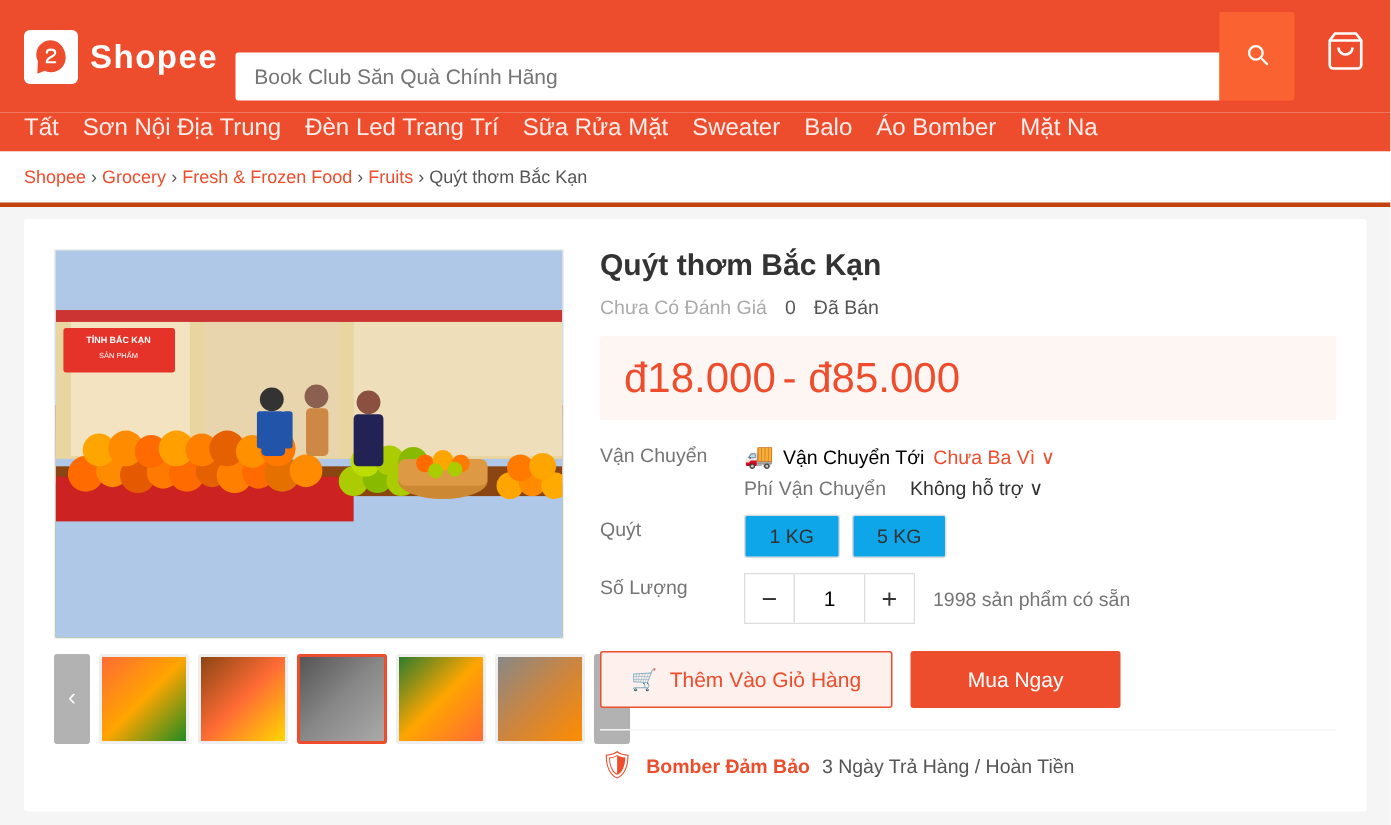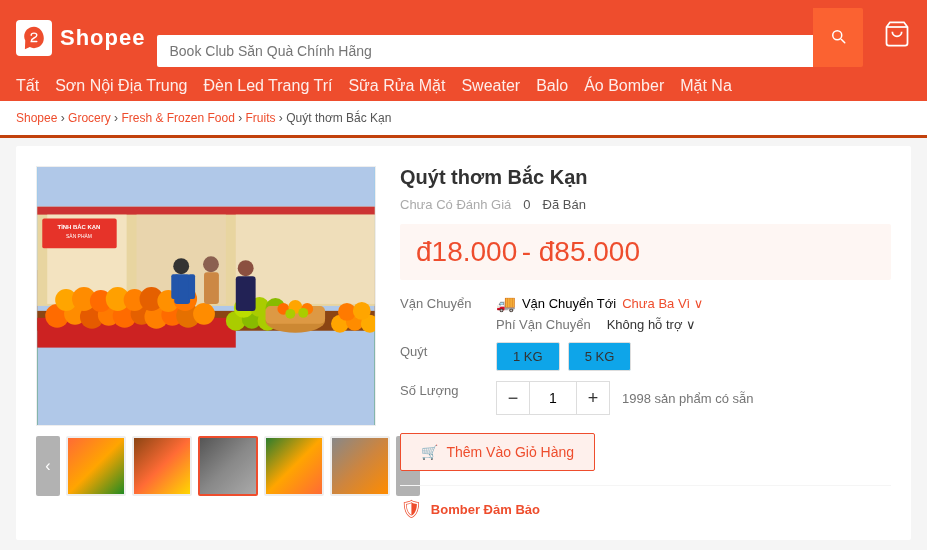--- a/index.html
+++ b/index.html
@@ -296,21 +296,23 @@
         </div>
         <span class="stock-text">1998 sản phẩm có sẵn</span>
       </div>
     </div>
 
     <div class="action-btns">
       <button class="btn-add-cart">
         <span>🛒</span>
         <span>Thêm Vào Giỏ Hàng</span>
       </button>
+      <button class="btn-buy-now">Mua Ngay</button>
     </div>
 
     <div class="guarantee-row">
       <span class="guarantee-icon">🛡</span>
       <span class="guarantee-brand">Bomber Đảm Bảo</span>
+      <span>3 Ngày Trả Hàng / Hoàn Tiền</span>
     </div>
   </div>
 
 </div>
 
 </body></html>

